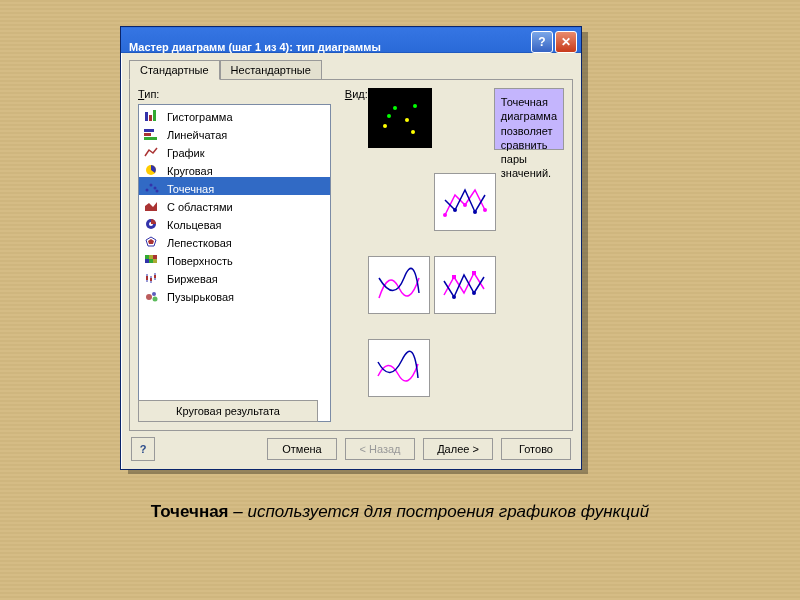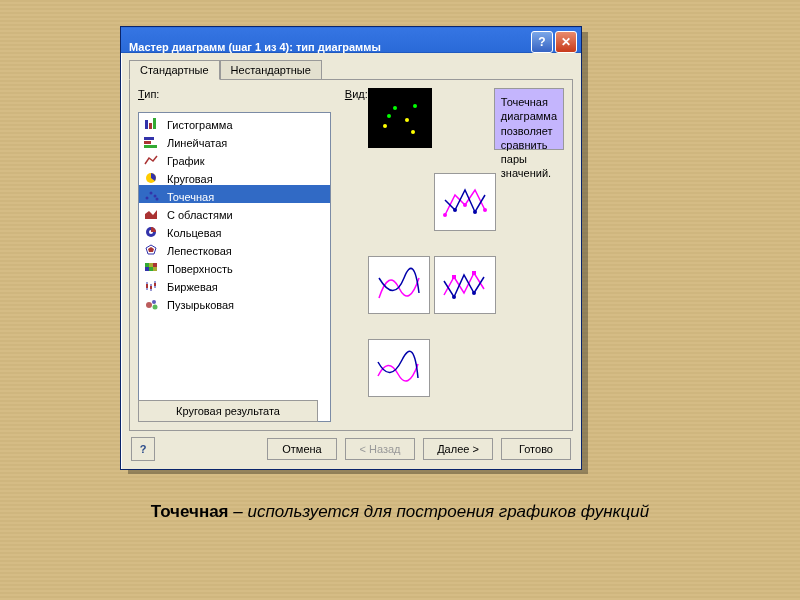--- a/index.html
+++ b/index.html
@@ -12,21 +12,21 @@
 .help-btn{background:linear-gradient(#7ba7e8,#3563c3)}
 .close-btn{background:linear-gradient(#e88b6e,#c83a1a);font-size:13px}
 .tabs{display:flex;padding:6px 8px 0;gap:0}
 .tab{padding:3px 10px;border:1px solid #999;border-bottom:none;background:#ece9d8;position:relative;top:1px}
 .tab.active{background:#ece9d8;border-bottom:1px solid #ece9d8;z-index:2}
 .tab.inactive{background:#e3e0cf}
 .panel{margin:0 8px 8px;border:1px solid #999;padding:8px;height:334px;position:relative;background:#ece9d8}
 .row{display:flex;gap:14px;height:100%}
 .col-left{width:200px;display:flex;flex-direction:column}
 .col-right{flex:1;display:flex;}
-.lbl{margin-bottom:12px}
+.lbl{margin-bottom:4px}
 .lbl u{text-decoration:underline}
 .listbox{flex:1;border:1px solid #7b8ba5;background:#fff;overflow:auto}
 .li{display:flex;align-items:flex-end;height:18px;padding:0 4px;gap:6px}
 .li.selected{background:#316ac5;color:#fff}
 .li .ic{width:18px;height:14px;display:flex;align-items:center;justify-content:center}
 .views{display:grid;grid-template-columns:60px 60px;gap:6px;margin-bottom:6px}
 .view{width:60px;height:56px;border:1px solid #999;background:#fff;display:flex;align-items:center;justify-content:center;position:relative}
 .view.selected{border:2px solid #000;background:#000}
 .desc{border:1px solid #999;background:#c4b5fd;padding:6px;font-size:11px;line-height:1.3;height:48px}
 .preview-btn{position:absolute;left:8px;bottom:8px;width:180px;height:22px;border:1px solid #999;background:#ece9d8}

